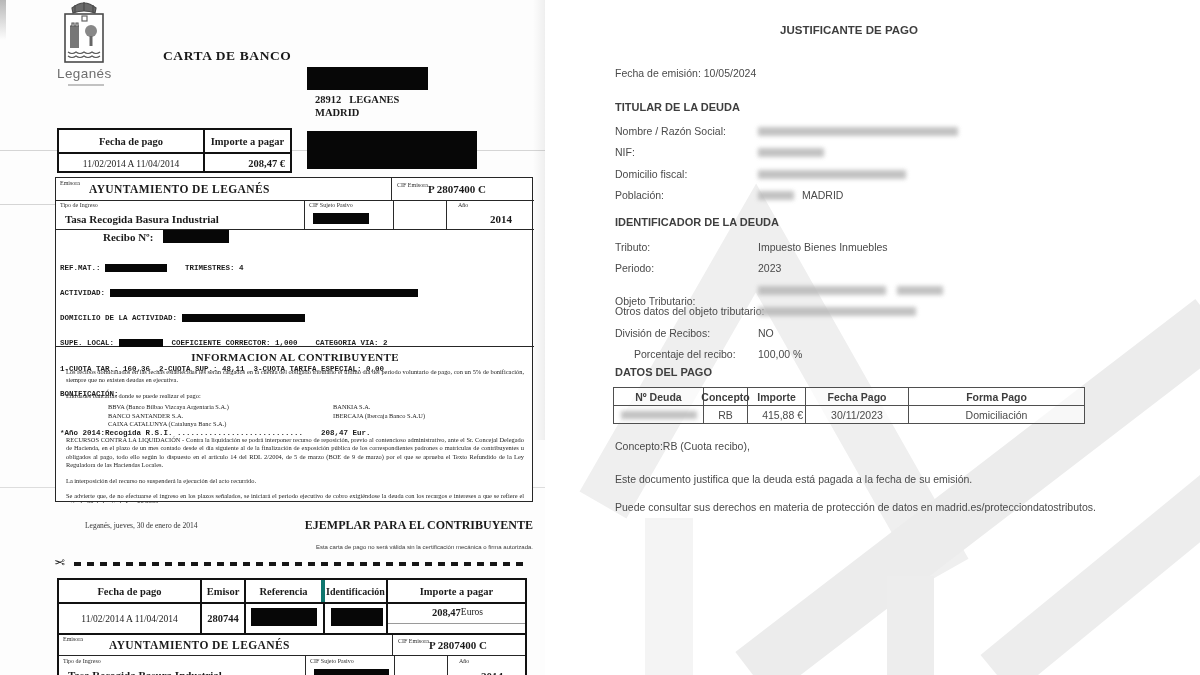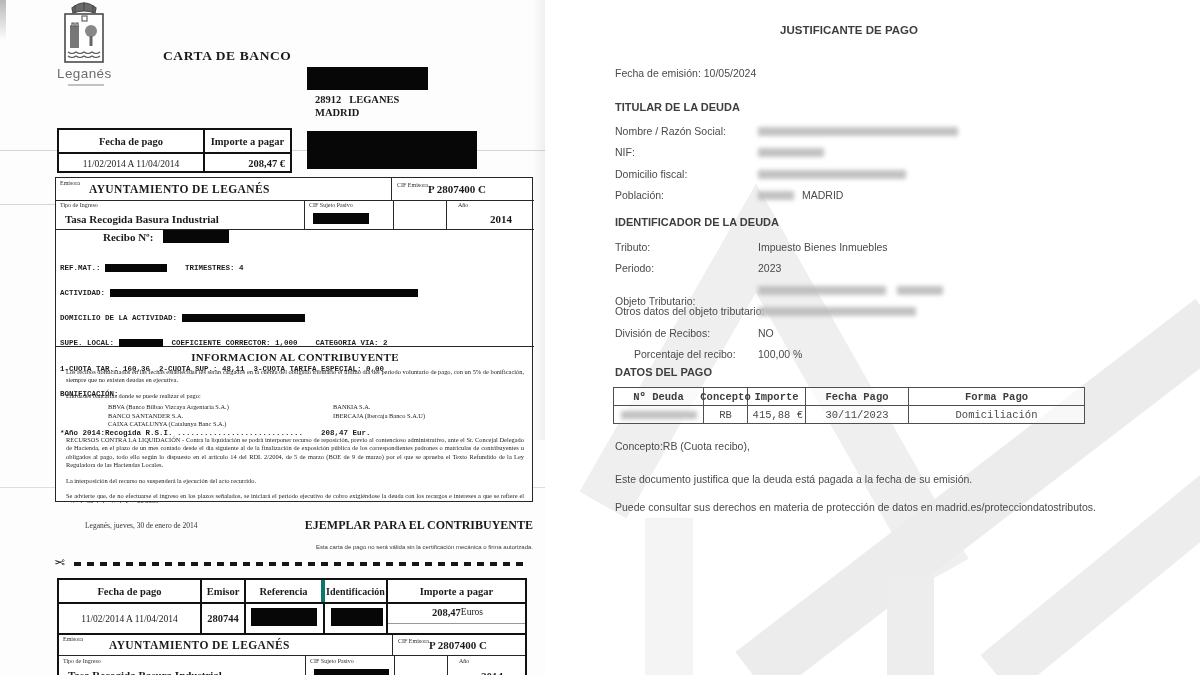--- a/index.html
+++ b/index.html
@@ -24,21 +24,21 @@
   .t1 .cell{box-sizing:border-box;display:flex;align-items:center;justify-content:center;}
   .dash{position:absolute;height:4px;background:repeating-linear-gradient(90deg,#161616 0 7px,transparent 7px 13px);}
   
   .just{position:absolute;left:545px;top:0;width:655px;height:675px;background:#fff;
         font-family:"Liberation Sans",sans-serif;color:#4a4a4a;}
   .just .content{position:absolute;inset:0;z-index:1;}
   .wm{position:absolute;inset:0;z-index:0;}
   .jh{font-weight:bold;font-size:11px;color:#3e3e3e;}
   .jt{font-size:10.5px;}
   .bl{position:absolute;height:9px;background:#b3b3b3;filter:blur(2px);opacity:.8;border-radius:1px;}
-  .jtable{position:absolute;border:1px solid #4f4f4f;box-sizing:border-box;background:rgba(255,255,255,.65);font-family:Liberation Mono, monospace;}
+  .jtable{position:absolute;border:1px solid #4f4f4f;box-sizing:border-box;background:rgba(255,255,255,.65);}
   .jtable .row{display:flex;height:17px;}
   .jtable .hd{border-bottom:1px solid #4f4f4f;}
   .jtable .c{box-sizing:border-box;border-right:1px solid #4f4f4f;display:flex;align-items:center;
              justify-content:center;font-size:10.5px;}
   .jtable .c:last-child{border-right:none;}
   .jtable .hd .c{font-weight:bold;color:#3e3e3e;}
 </style>
 </head>
 <body>
 

